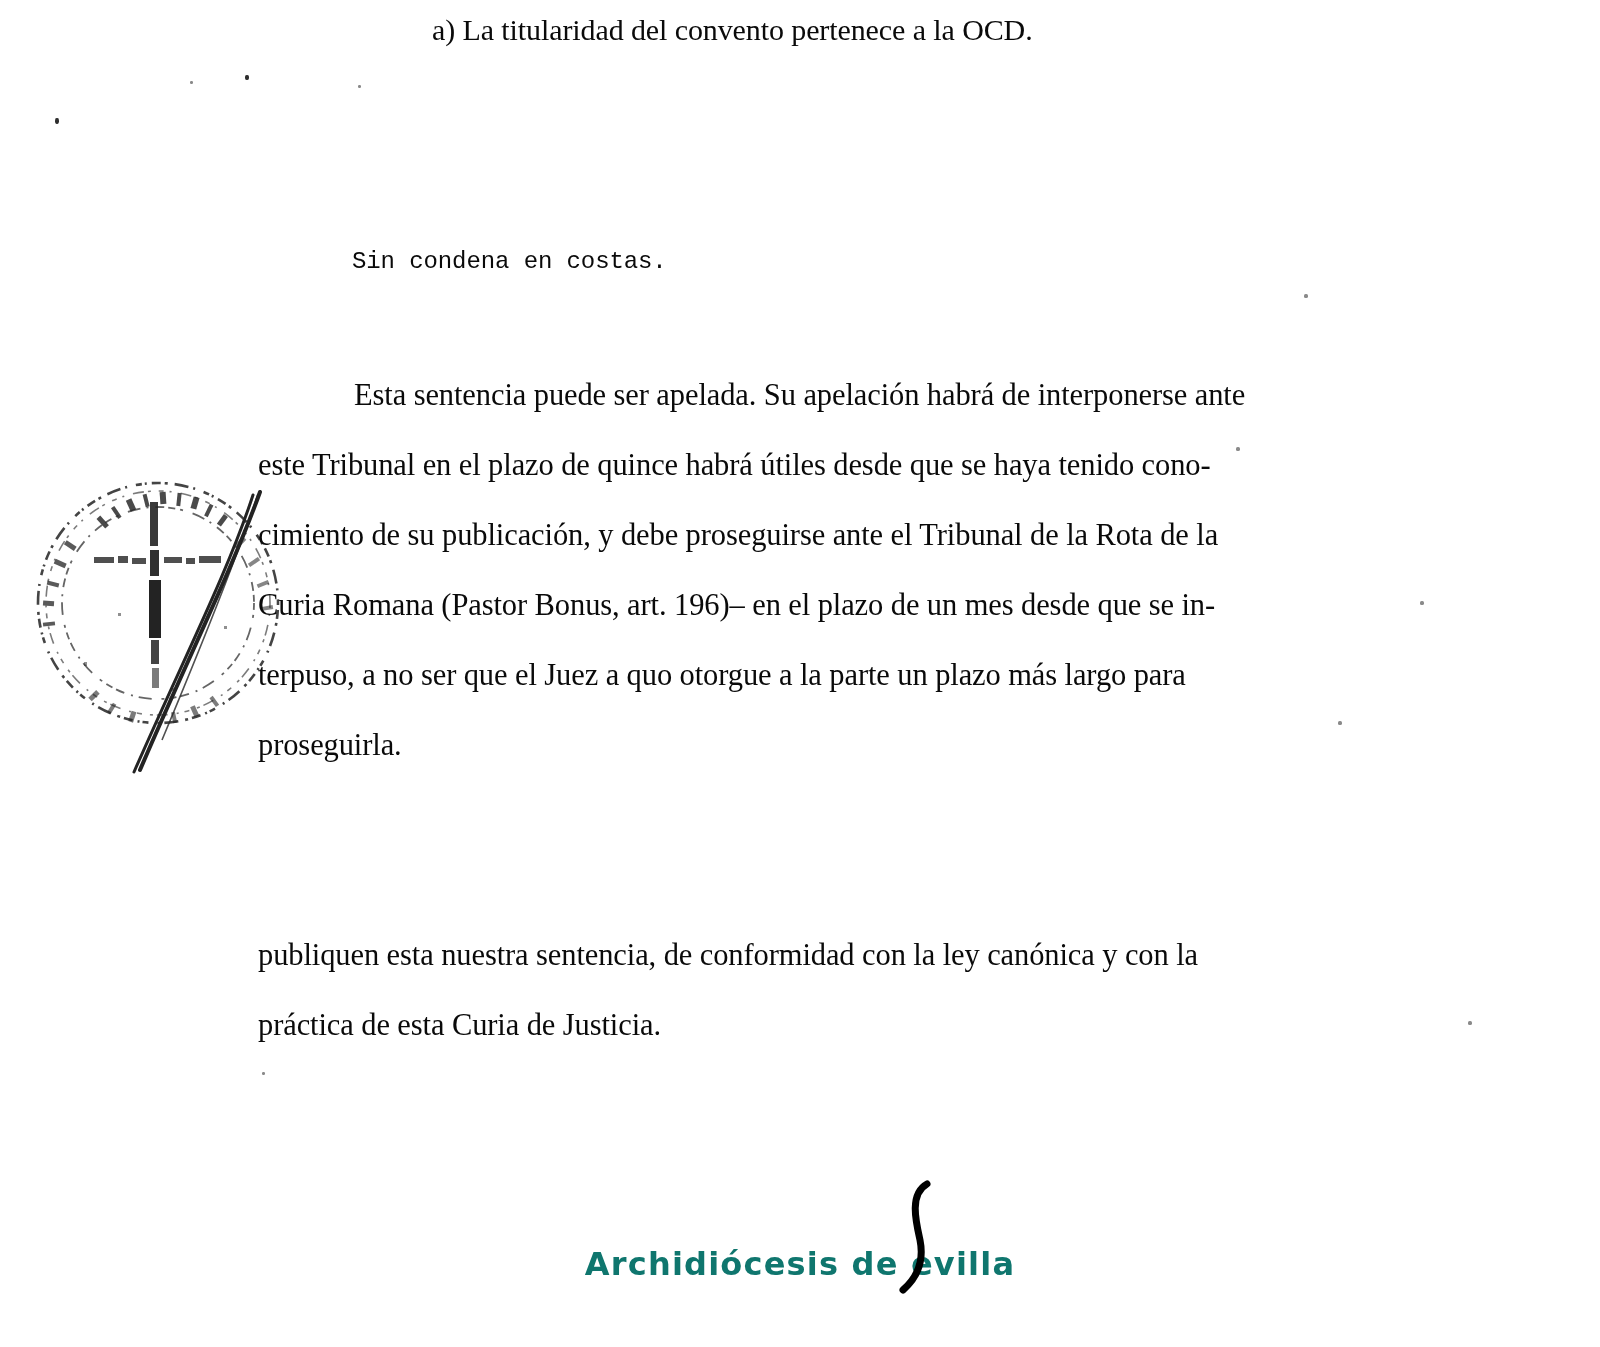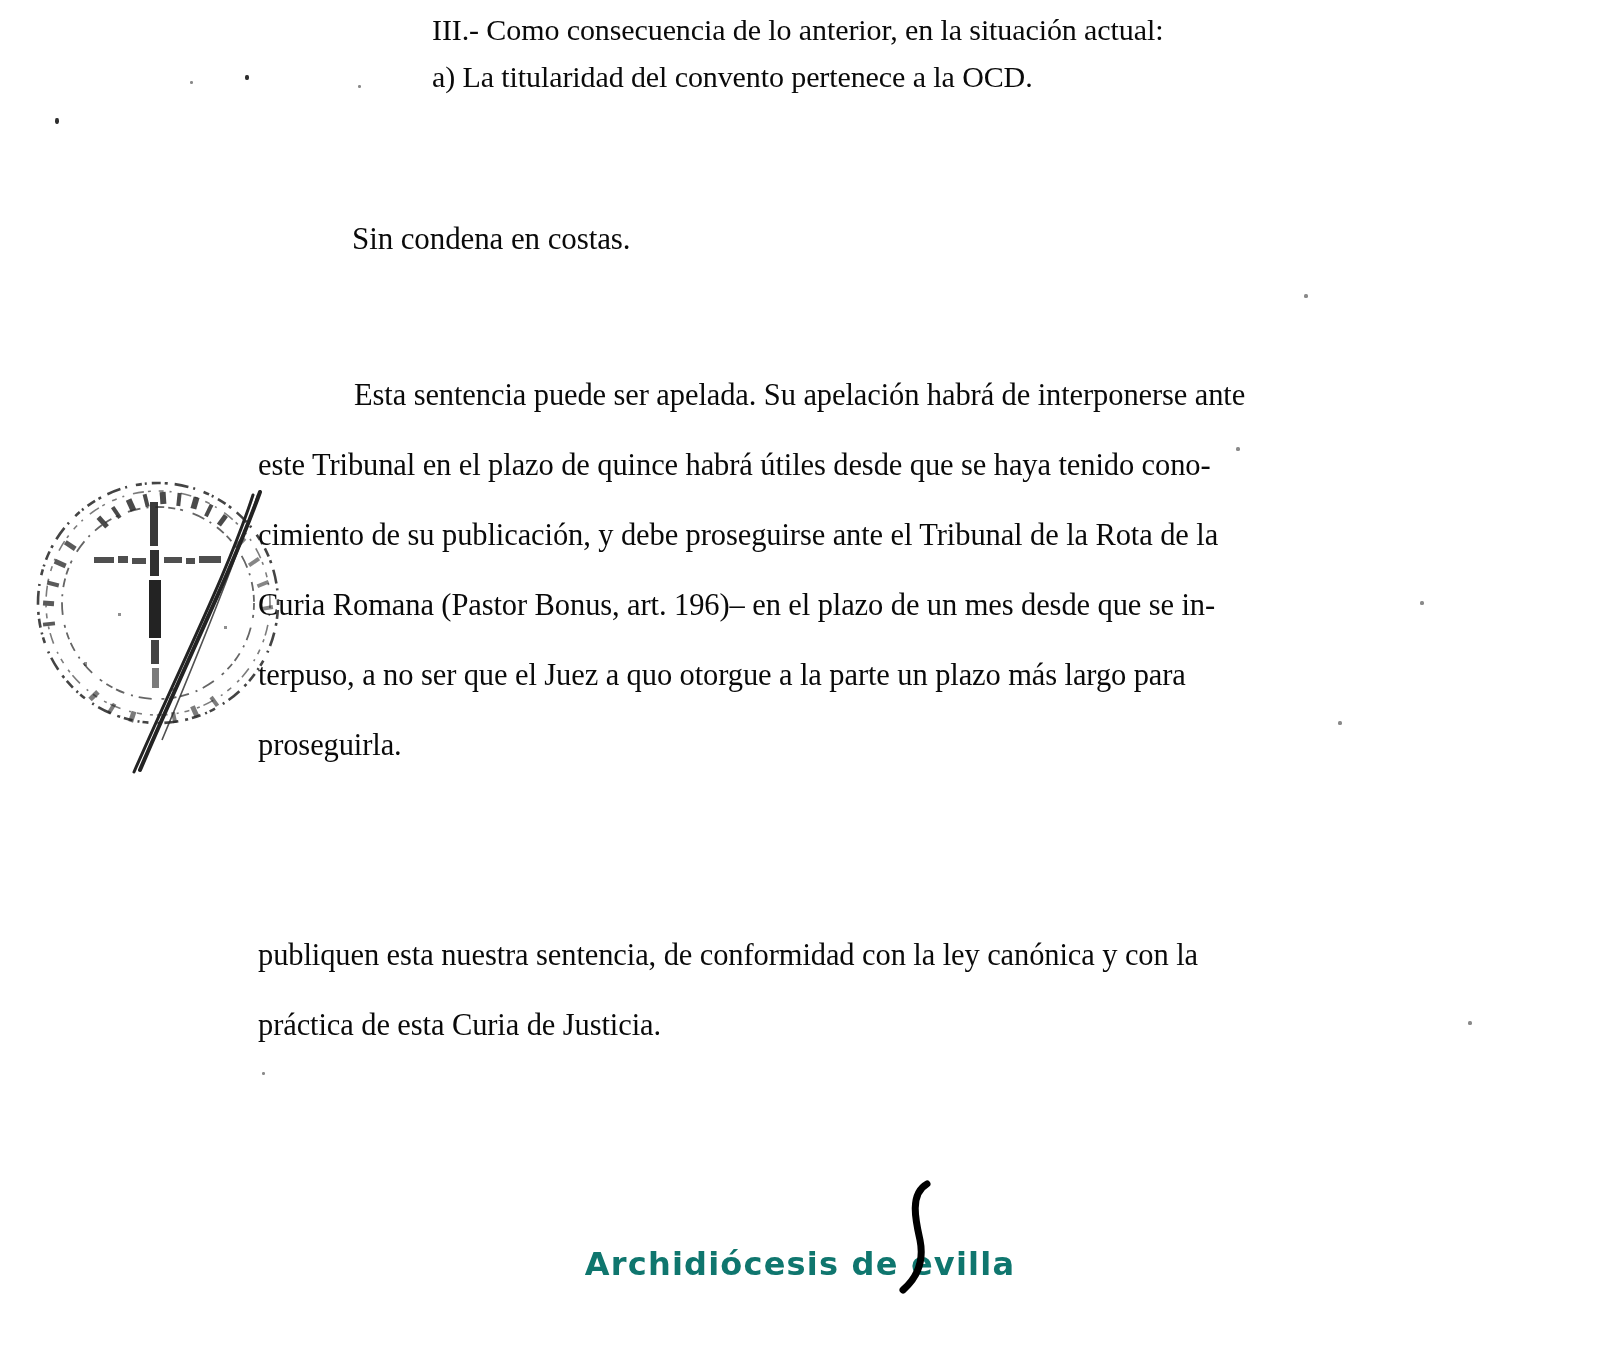--- a/index.html
+++ b/index.html
@@ -34,23 +34,24 @@
     top: 6px;
     width: 1000px;
     font-size: 30px;
     line-height: 47px;
     white-space: normal;
   }
   .block-ruling .ln { display: block; white-space: nowrap; }
 
   .block-costas {
     left: 352px;
-    top: 216px;
-    font-size: 31px;
+    top: 239px;
+    font-size: 24px;
     line-height: 46px;
+    font-family: Liberation Mono, monospace;
   }
 
   .para {
     position: absolute;
     width: 1290px;
     font-size: 30.5px;
     line-height: 70px;
   }
   .para .ln {
     display: block;
@@ -123,21 +124,20 @@
   <div class="speck faint" style="left:358px;top:85px;width:3px;height:3px;"></div>
   <div class="speck" style="left:55px;top:118px;width:4px;height:6px;"></div>
   <div class="speck faint" style="left:1304px;top:294px;width:4px;height:4px;"></div>
   <div class="speck faint" style="left:1236px;top:447px;width:4px;height:4px;"></div>
   <div class="speck faint" style="left:1420px;top:601px;width:4px;height:4px;"></div>
   <div class="speck faint" style="left:1338px;top:721px;width:4px;height:4px;"></div>
   <div class="speck faint" style="left:1468px;top:1021px;width:4px;height:4px;"></div>
   <div class="speck faint" style="left:262px;top:1072px;width:3px;height:3px;"></div>
 
   <div class="doc-text block-ruling">
-    <span class="ln">III.- Como consecuencia de lo anterior, en la situación actual:</span>
     <span class="ln">a) La titularidad del convento pertenece a la OCD.</span>
   </div>
 
   <div class="doc-text block-costas">Sin condena en costas.</div>
 
   <div class="doc-text para block-apelacion">
     <span class="ln indent">Esta sentencia puede ser apelada. Su apelación habrá de interponerse ante</span>
     <span class="ln">este Tribunal en el plazo de quince habrá útiles desde que se haya tenido cono-</span>
     <span class="ln">cimiento de su publicación, y debe proseguirse ante el Tribunal de la Rota de la</span>
     <span class="ln"><span>Curia Romana (</span><span class="it">Pastor Bonus</span><span>, art. 196)– en el plazo de un mes desde que se in-</span></span>

